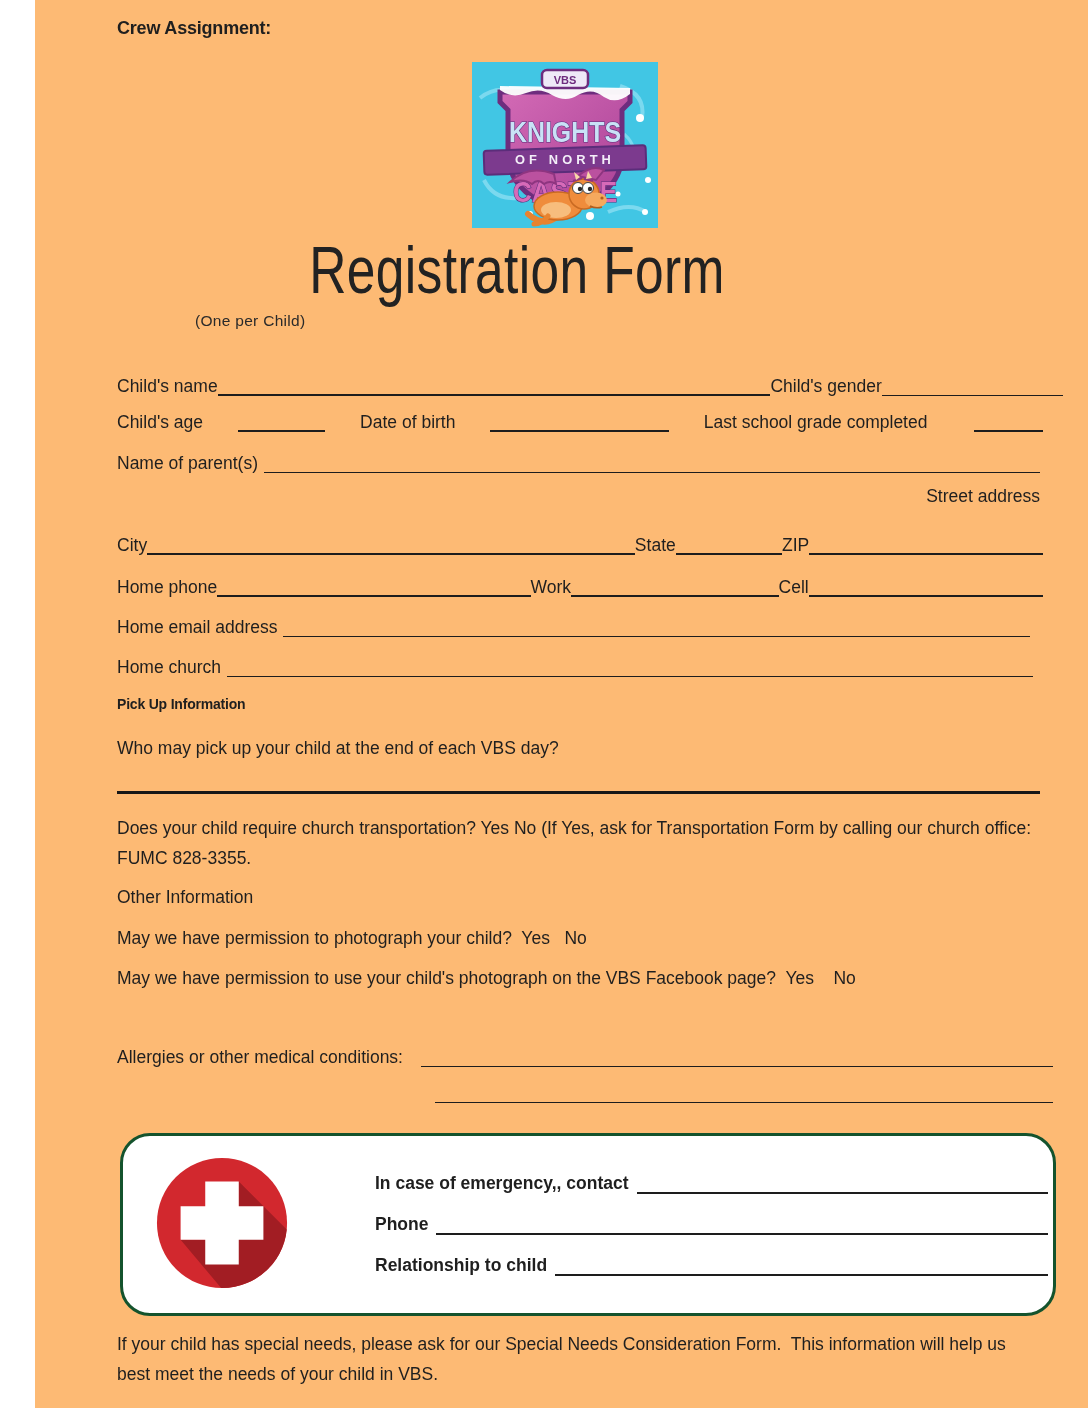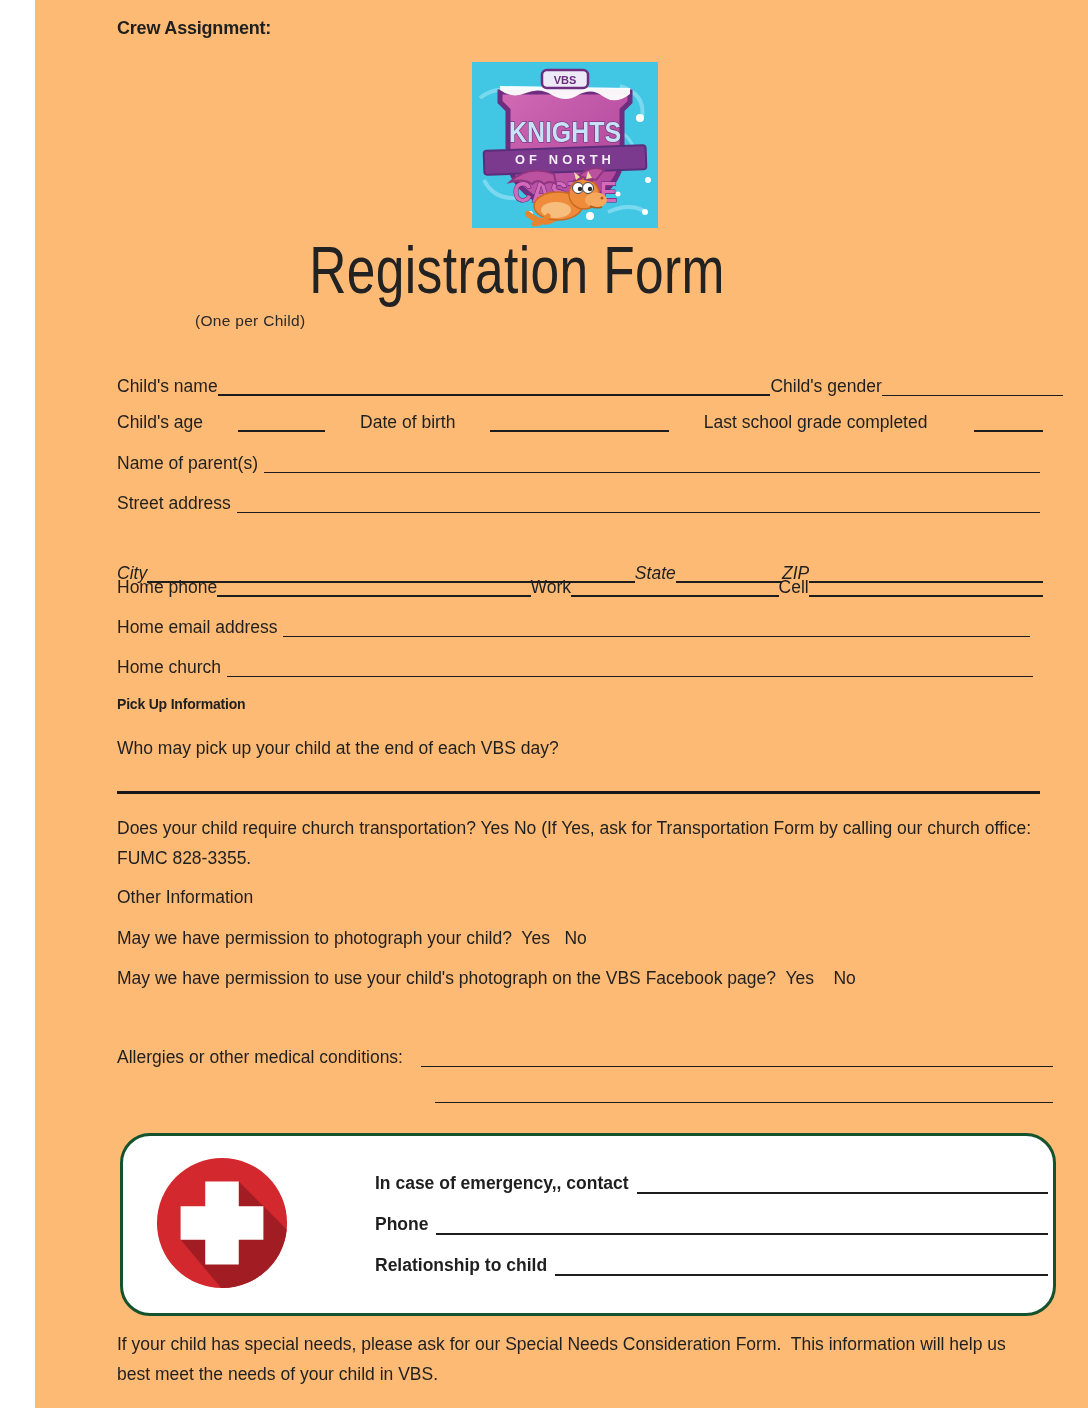--- a/index.html
+++ b/index.html
@@ -102,26 +102,26 @@
     <div class="ln" style="flex-grow:260;"></div>
     <span class="lbl">Last school grade completed</span>
     <div class="ln mid" style="flex-grow:100;margin-left:12px;"></div>
   </div>
 
   <div class="row" style="left:82px;top:447px;width:923px;">
     <span class="lbl">Name of parent(s)</span>
     <div class="ln thin" style="flex-grow:1;margin-left:6px;"></div>
   </div>
 
-  <div class="row" style="left:82px;top:487px;width:923px;">
+  <div class="row" style="left:82px;top:487px;width:923px;flex-direction:column;">
     <span class="lbl">Street address</span>
     <div class="ln thin" style="flex-grow:1;margin-left:6px;"></div>
   </div>
 
-  <div class="row" style="left:82px;top:557px;width:926px;font-style:italic;">
+  <div class="row" style="left:82px;top:529px;width:926px;">
     <span class="lbl">City</span>
     <div class="ln" style="flex-grow:459;"></div>
     <span class="lbl">State</span>
     <div class="ln" style="flex-grow:100;"></div>
     <span class="lbl">ZIP</span>
     <div class="ln mid" style="flex-grow:220;"></div>
   </div>
 
   <div class="row" style="left:82px;top:571px;width:926px;">
     <span class="lbl">Home phone</span>

